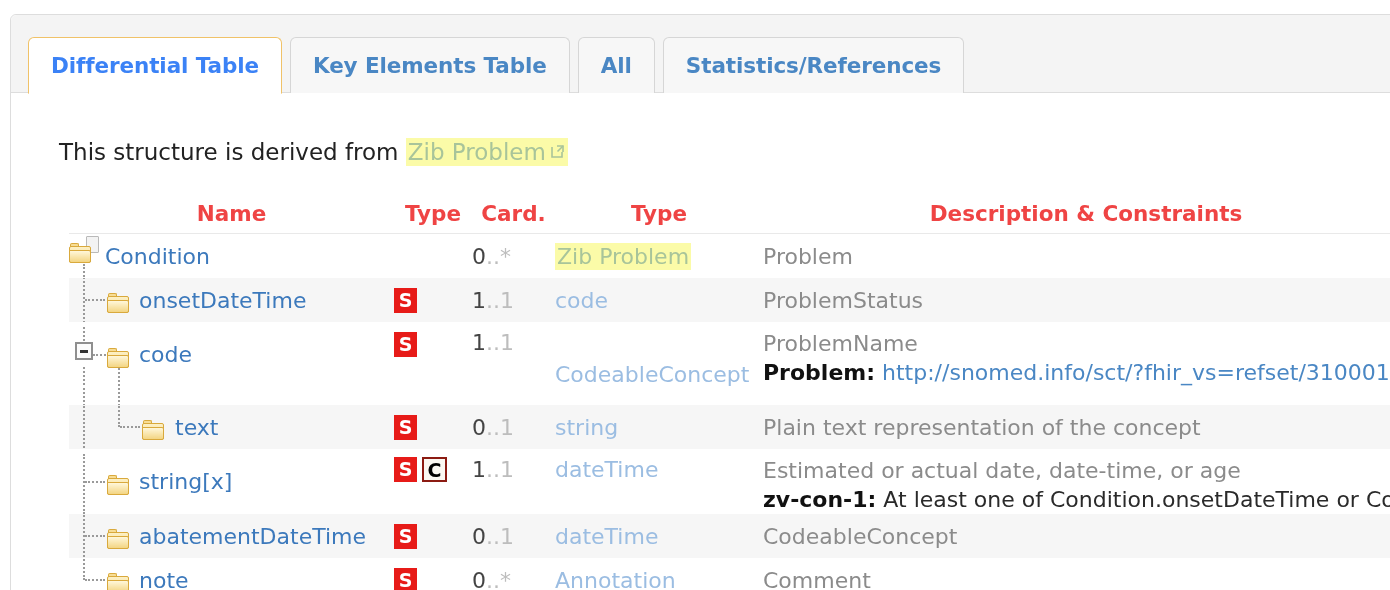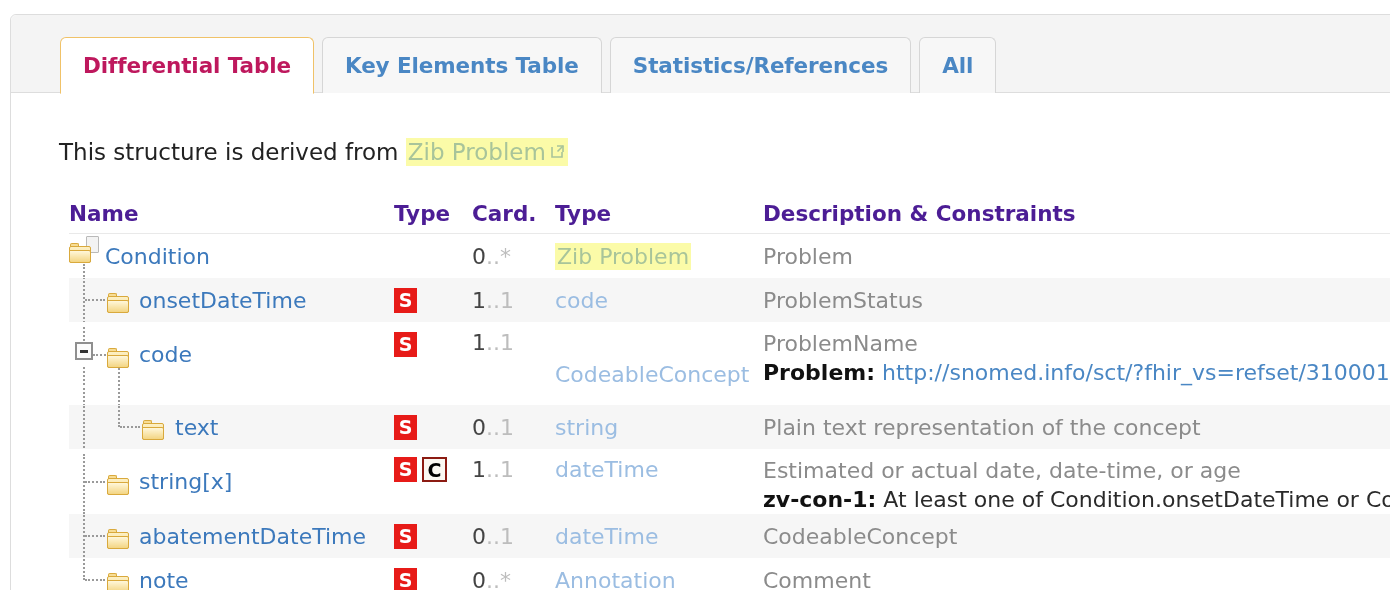--- a/index.html
+++ b/index.html
@@ -51,27 +51,26 @@
     border-radius: 6px 6px 0 0;
     font-size: 21.5px;
     font-weight: bold;
     color: #4a87c4;
     letter-spacing: -0.1px;
     white-space: nowrap;
     cursor: pointer;
   }
   .tab.active {
     background: #ffffff;
-    color: #be185d;
+    color: #3b82f6;
     border: 1px solid #f0c268;
     border-bottom: 1px solid #ffffff;
     margin-bottom: -1px;
     height: 57px;
     z-index: 5;
-    margin-left: 32px;
   }
 
   
   #content {
     position: absolute;
     left: 0; top: 78px;
     width: 1395px;
     background: #ffffff;
   }
 
@@ -108,23 +107,23 @@
     width: 1340px;
     font-size: 21.5px;
   }
   table#struct td, table#struct th {
     padding: 0;
     vertical-align: top;
     overflow: hidden;
     white-space: nowrap;
   }
   thead th {
-    text-align: left;
+    text-align: center;
     font-weight: bold;
-    color: #4c1d95;
+    color: #ef4444;
     font-size: 21.5px;
     height: 38px;
     line-height: 38px;
     background: #ffffff;
     border-bottom: 1px solid #e9e9e9;
   }
   .col-name  { width: 325px; }
   .col-flags { width: 78px; }
   .col-card  { width: 83px; }
   .col-type  { width: 208px; }
@@ -291,24 +290,24 @@
   <div id="tabstrip-bg"></div>
 
   <div id="tabs">
     <div class="tab active">
       <span>Differential Table</span>
     </div>
     <div class="tab">
       <span>Key Elements Table</span>
     </div>
     <div class="tab">
-      <span>Statistics/References</span>
+      <span>All</span>
     </div>
     <div class="tab">
-      <span>All</span>
+      <span>Statistics/References</span>
     </div>
   </div>
 
   <div id="content">
 
     <div id="derived-line">
       <span>This structure is derived from </span><span class="hl"><a id="derived-link" href="#">Zib Problem</a><span class="extlink-icon"><svg width="16" height="16" viewBox="0 0 16 16">
               <path d="M2 4 L2 14 L12 14 L12 9" fill="none" stroke="#a8c49a" stroke-width="1.6"></path>
               <path d="M7 3 L13 3 L13 9" fill="none" stroke="#a8c49a" stroke-width="1.6"></path>
               <path d="M13 3 L7.5 8.5" fill="none" stroke="#a8c49a" stroke-width="1.6"></path>

